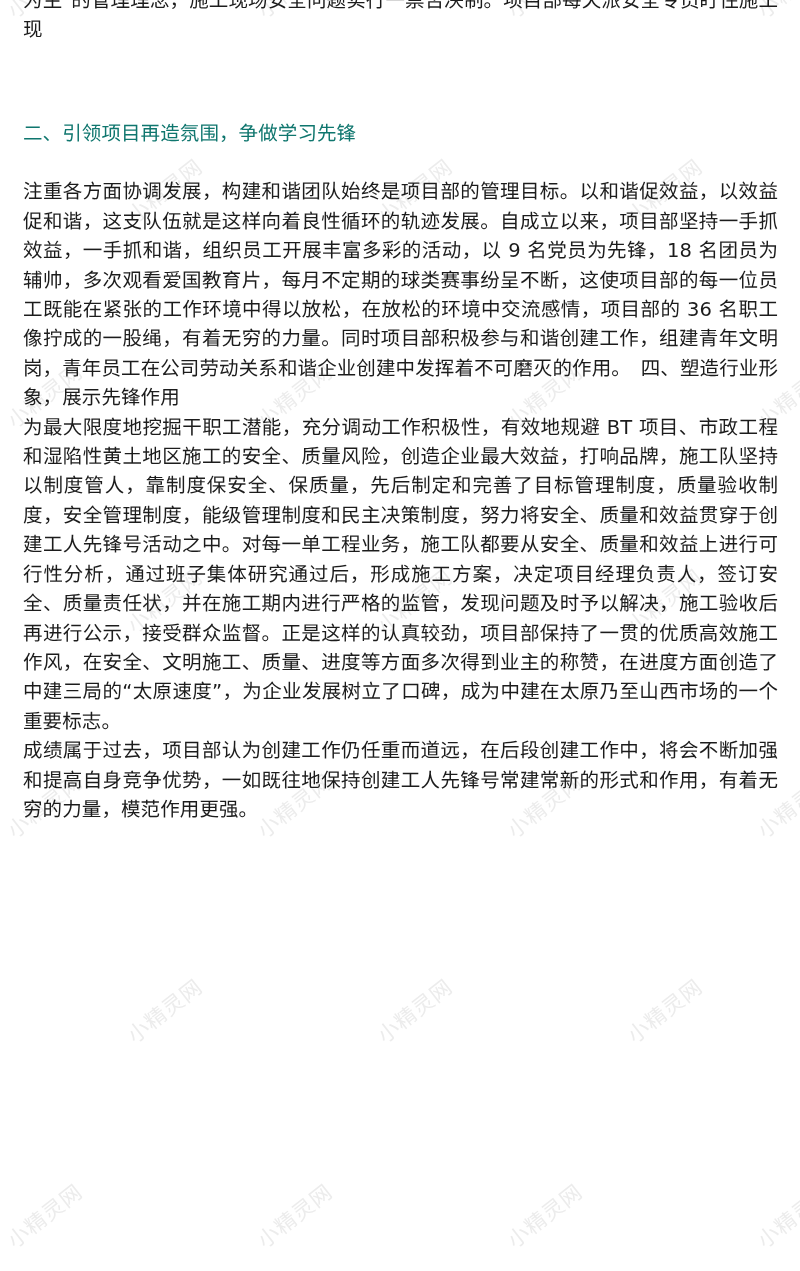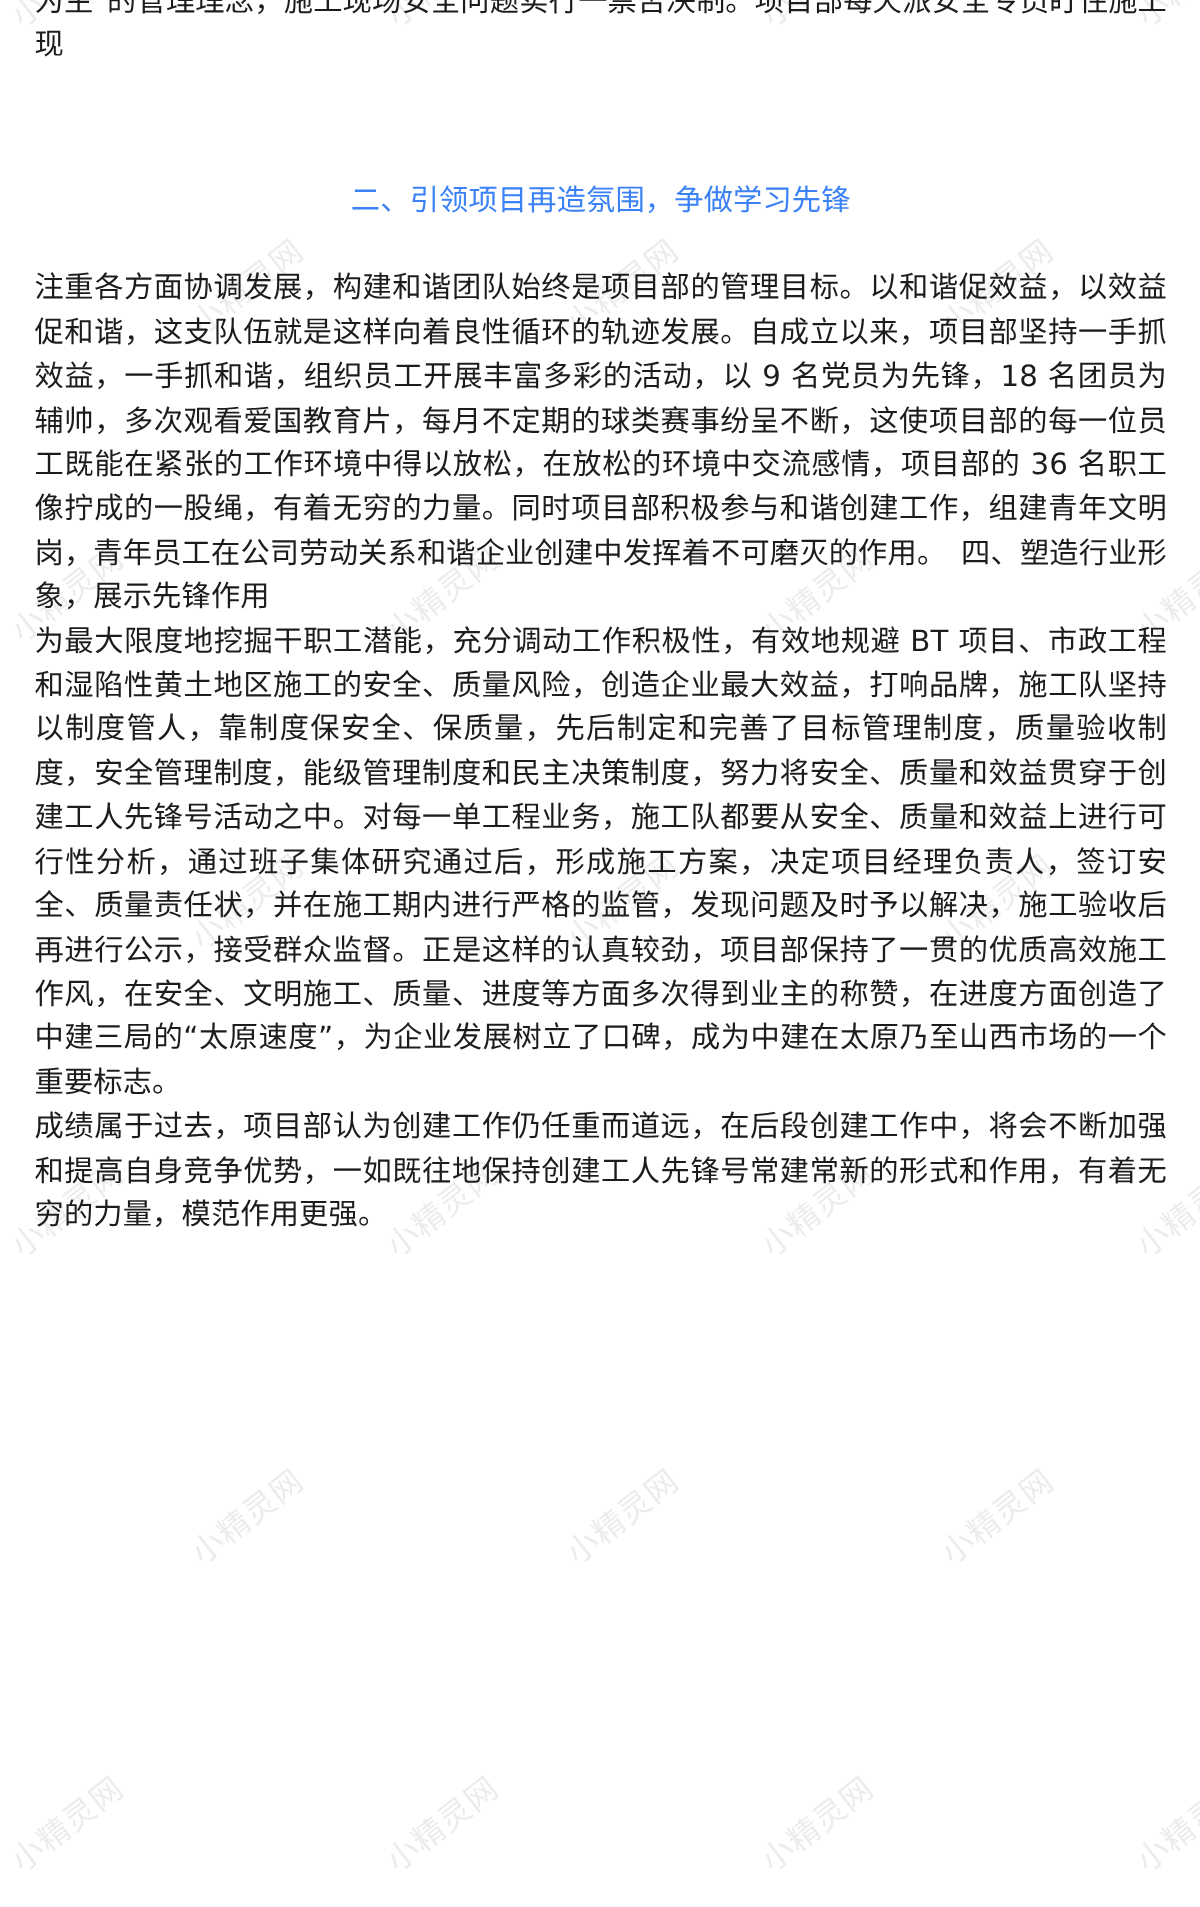--- a/index.html
+++ b/index.html
@@ -75,22 +75,22 @@
     letter-spacing: 0.1px;
     color: #1c1c1c;
     word-break: break-all;
   }
 
   p.heading {
     margin: 0;
     font-size: 19.5px;
     line-height: 29.4px;
     letter-spacing: 0.1px;
-    color: #3b82f6;
-    text-align: center;
+    color: #0f766e;
+    text-align: left;
   }
 
   .gap-lg { height: 44px; }
   .gap-md { height: 29px; }
 </style>
 </head>
 <body>
 
 <div class="page">
 

